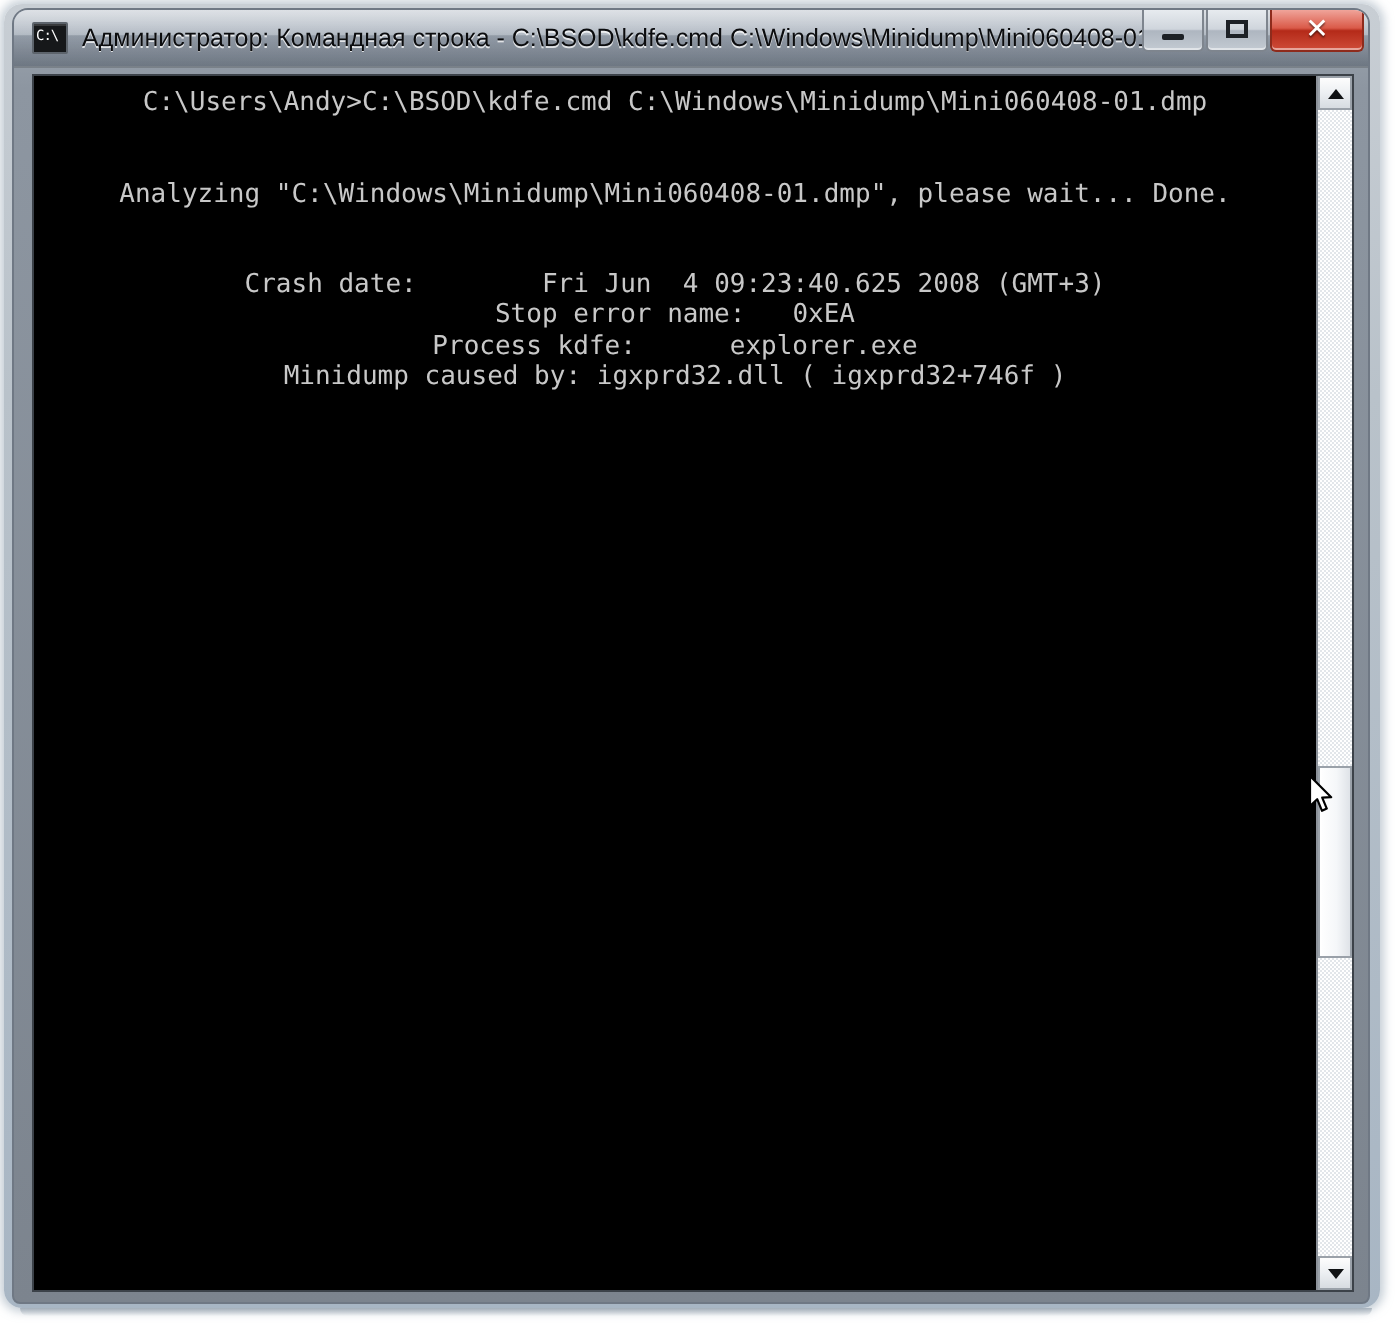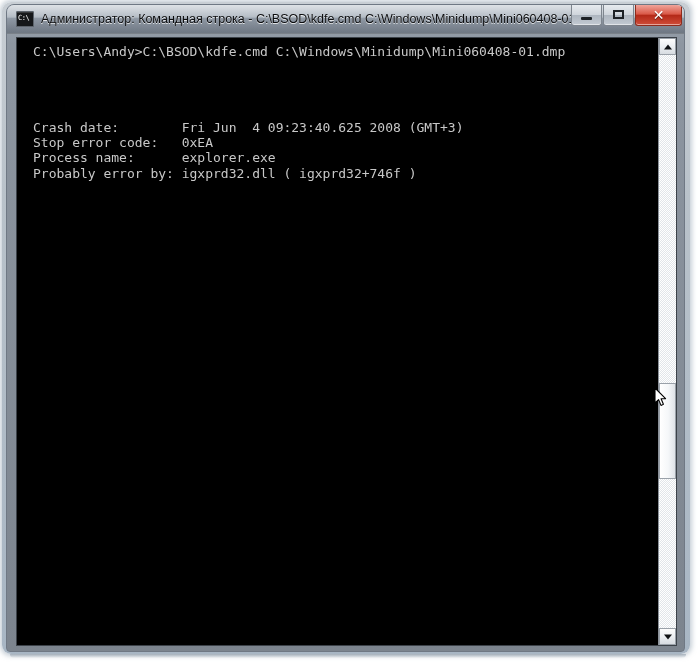--- a/index.html
+++ b/index.html
@@ -171,23 +171,24 @@
     background: #000000;
     border: 1px solid #3c4249;
     box-sizing: border-box;
     display: flex;
     overflow: hidden;
   }
 
   #console {
     flex: 1 1 auto;
     background: #000000;
-    padding: 6px 0 0 16px;
-    box-sizing: border-box;
-    overflow: hidden;
+    padding: 6px 0 0 0;
+    box-sizing: border-box;
+    overflow: hidden;
+    text-align: center;
   }
 
   .line {
     font-family: "DejaVu Sans Mono", "Liberation Mono", monospace;
     font-size: 13px;
     line-height: 15.2px;
     color: #c8c8c8;
     white-space: pre;
     letter-spacing: 0px;
   }
@@ -285,26 +286,27 @@
         </div>
       </div>
     </div>
 
     <div id="client">
 
       <div id="console">
         <div class="line">C:\Users\Andy&gt;C:\BSOD\kdfe.cmd C:\Windows\Minidump\Mini060408-01.dmp</div>
         <div class="line blank"></div>
         <div class="line blank"></div>
+        <div class="line">Analyzing "C:\Windows\Minidump\Mini060408-01.dmp", please wait... Done.</div>
         <div class="line blank"></div>
         <div class="line blank"></div>
         <div class="line">Crash date:        Fri Jun  4 09:23:40.625 2008 (GMT+3)</div>
-        <div class="line">Stop error code:   0xEA</div>
-        <div class="line">Process name:      explorer.exe</div>
-        <div class="line">Probably error by: igxprd32.dll ( igxprd32+746f )</div>
+        <div class="line">Stop error name:   0xEA</div>
+        <div class="line">Process kdfe:      explorer.exe</div>
+        <div class="line">Minidump caused by: igxprd32.dll ( igxprd32+746f )</div>
       </div>
 
       <div id="scrollbar">
         <div class="sb-btn up">
           <span class="arrow"></span>
         </div>
         <div id="sb-thumb"></div>
         <div class="sb-btn down">
           <span class="arrow"></span>
         </div>

